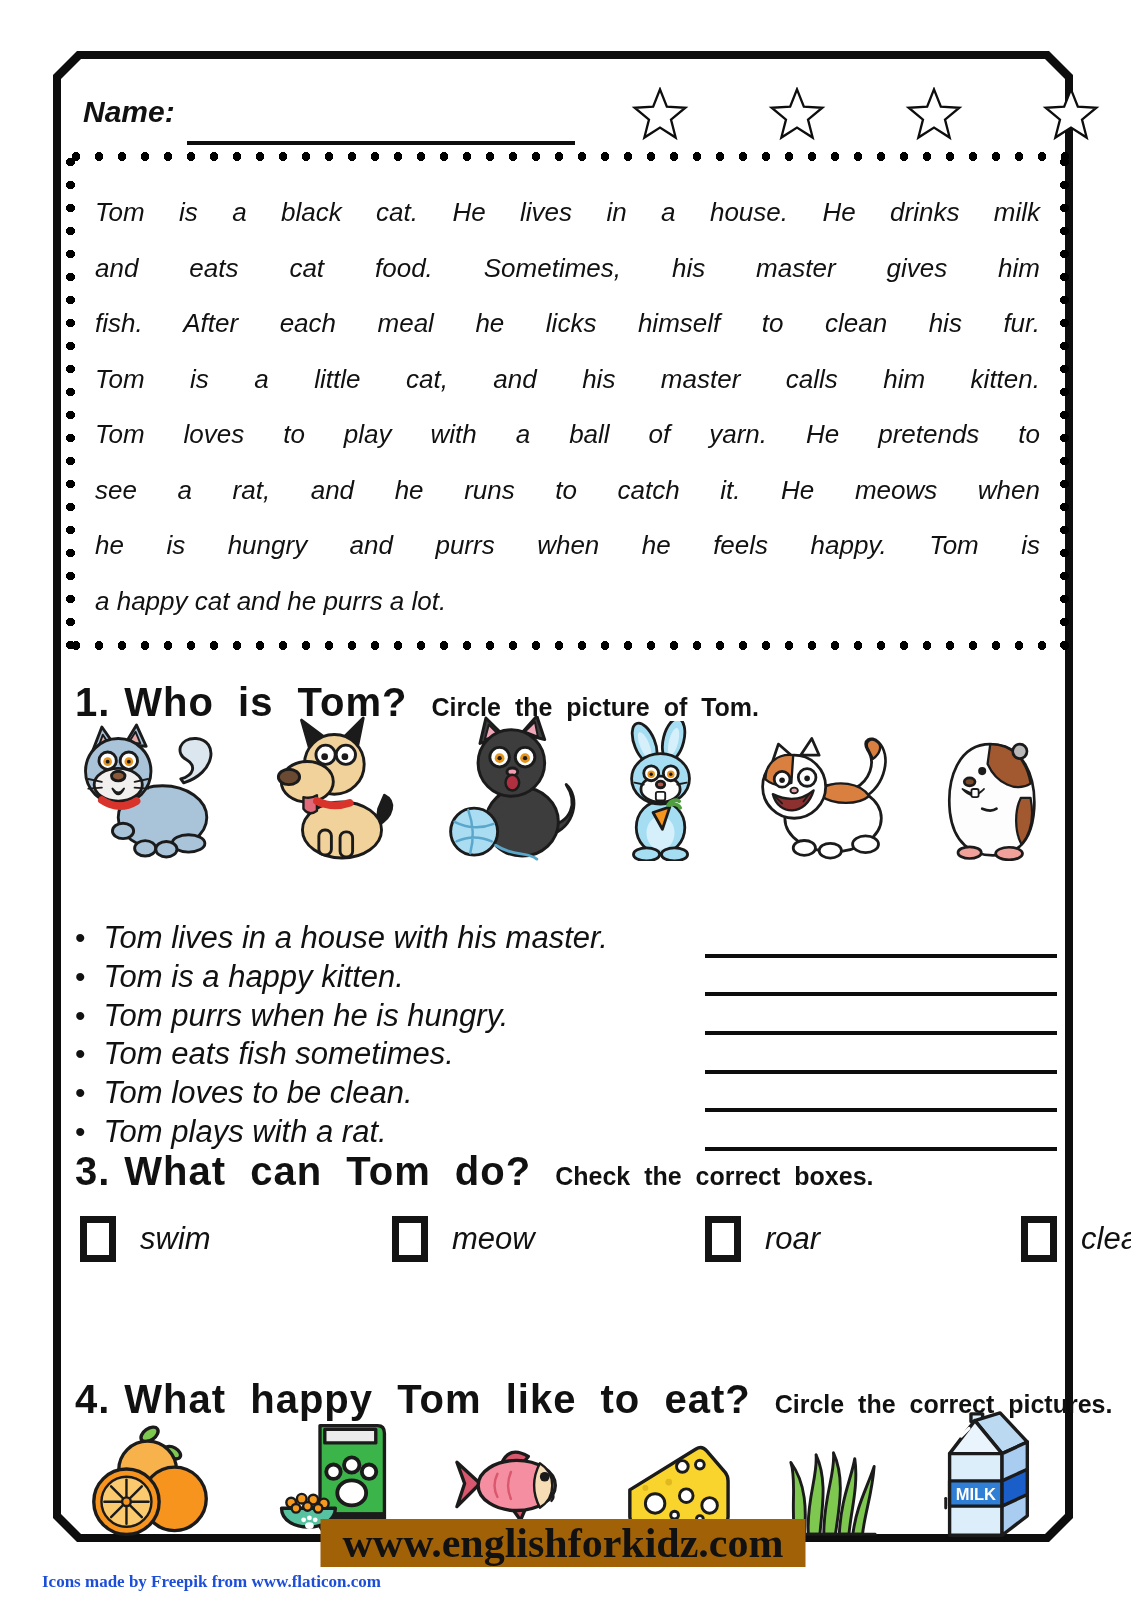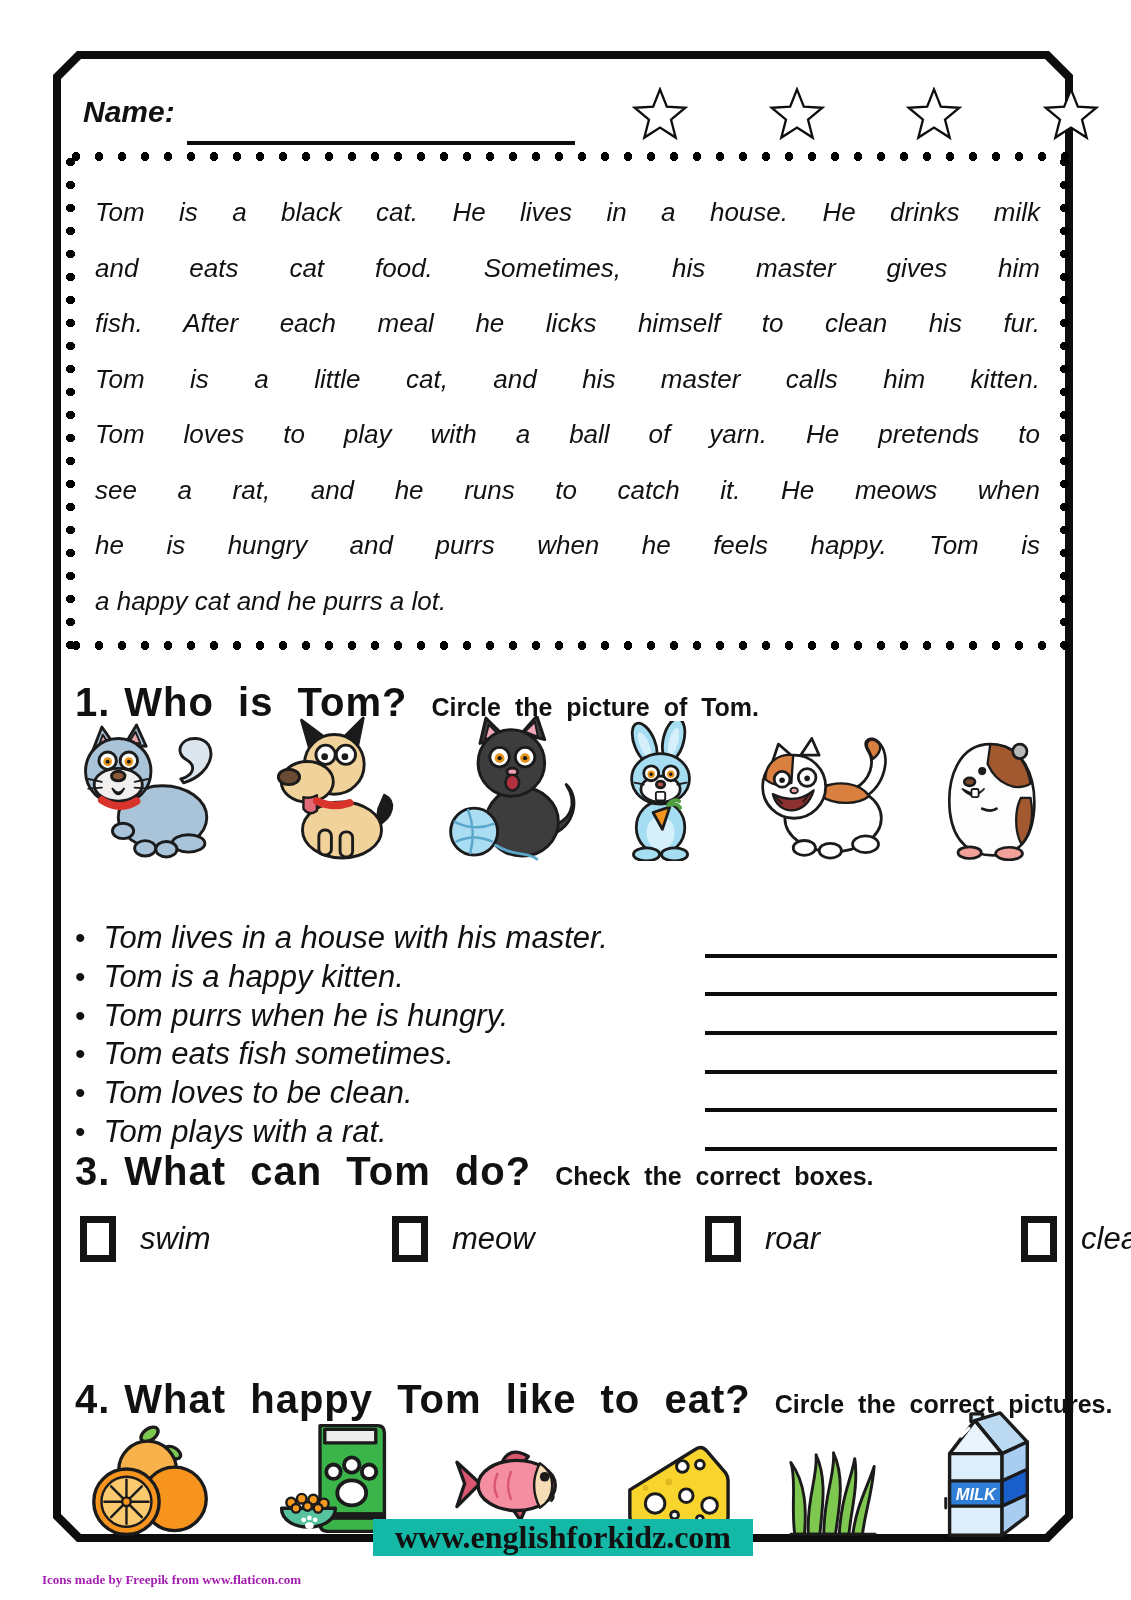--- a/index.html
+++ b/index.html
@@ -43,25 +43,25 @@
   .tf-bullet{font-size:30px;margin-right:18px;font-style:normal;}
   .tf-right{width:378px;position:relative;}
   .ansrow{height:38.7px;position:relative;}
   .ansline{position:absolute;right:8px;bottom:0;width:352px;height:0;border-bottom:4px solid #0d0d0d;}
   
   .check-grid{position:absolute;top:1160px;left:27px;width:966px;display:grid;grid-template-columns:280px 281px 284px 121px;grid-auto-rows:55px;grid-auto-flow:column;gap:32px;}
   .check-cell{display:flex;align-items:center;}
   .checkbox{width:22px;height:32px;border:7px solid #141414;background:#fff;flex:none;}
   .check-label{font-style:italic;font-size:31px;margin-left:24px;white-space:nowrap;}
   
-  .foods-row{position:absolute;top:1354px;left:35px;width:950px;height:140px;display:flex;align-items:flex-end;justify-content:space-between;font-style:italic;}
-  
-  .site-label{position:absolute;left:50%;top:1468px;transform:translateX(-50%);background:#14b8a6;padding:0 22px;
-    font-family:"Liberation Serif",serif;font-weight:bold;font-size:32px;white-space:nowrap;}
-  .credit{position:absolute;left:42px;top:1572px;font-family:"Liberation Serif",serif;font-weight:bold;font-size:13px;color:#a21caf;}
+  .foods-row{position:absolute;top:1354px;left:35px;width:950px;height:140px;display:flex;align-items:flex-end;justify-content:space-between;}
+  
+  .site-label{position:absolute;left:50%;top:1468px;transform:translateX(-50%);background:#a16207;padding:0 22px;
+    font-family:"Liberation Serif",serif;font-weight:bold;font-size:42px;white-space:nowrap;}
+  .credit{position:absolute;left:42px;top:1572px;font-family:"Liberation Serif",serif;font-weight:bold;font-size:17px;color:#1d4ed8;}
 </style>
 </head>
 <body>
 
 <div class="sheet">
   <div class="border-outer">
     <div class="border-inner"></div>
   </div>
 
   <div class="content">

